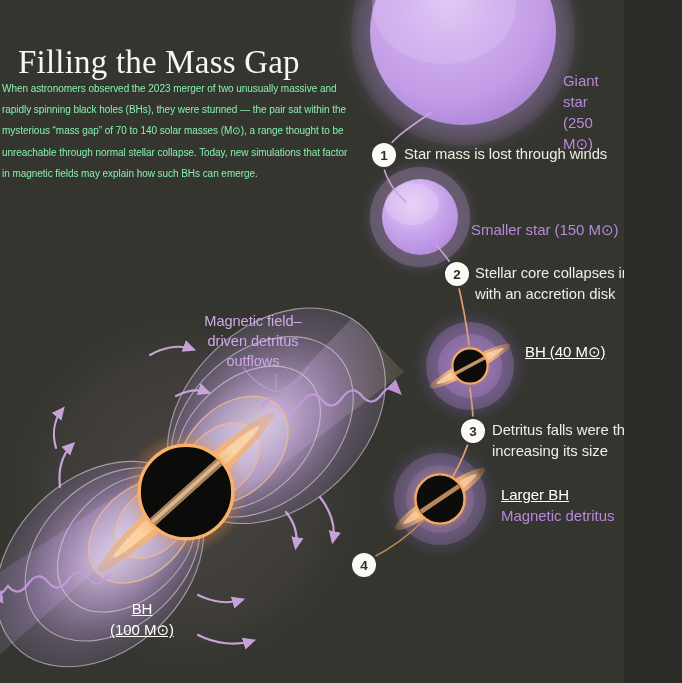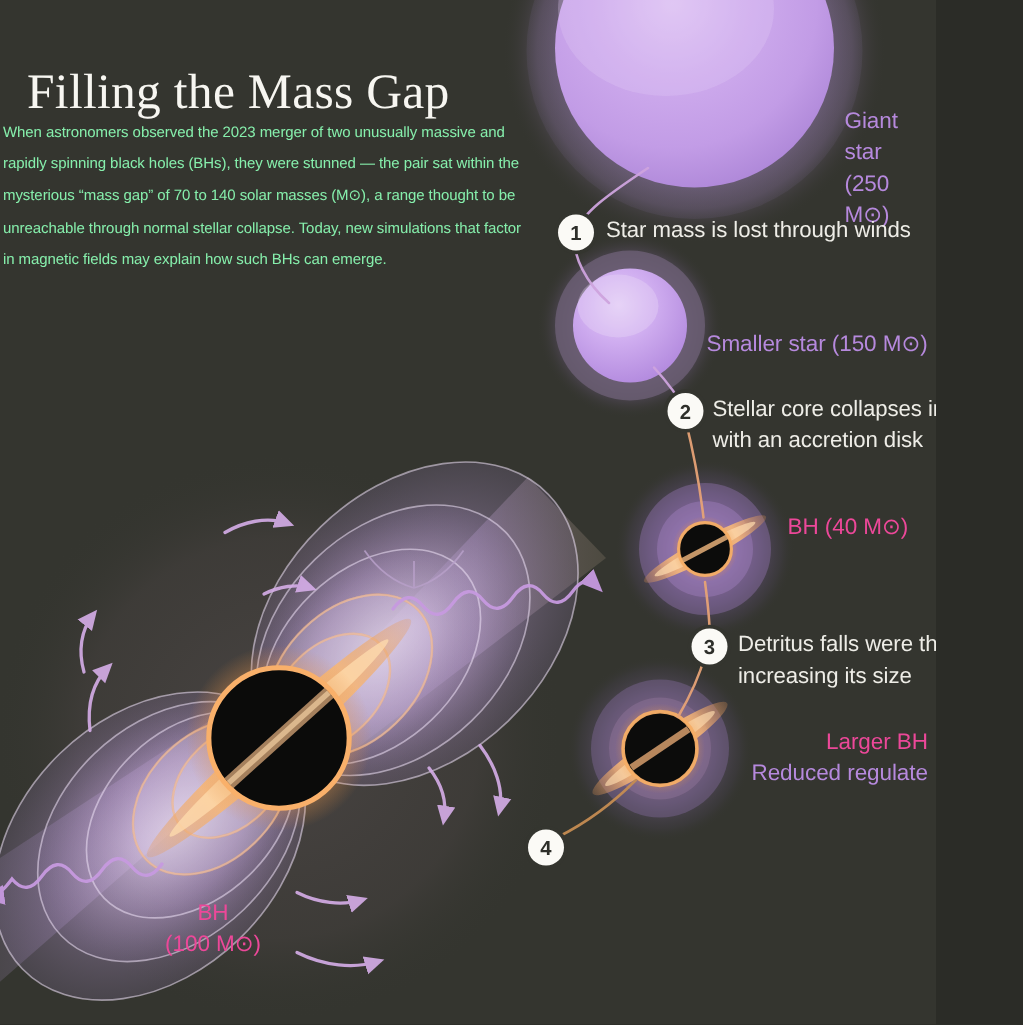--- a/index.html
+++ b/index.html
@@ -70,28 +70,28 @@
     box-shadow: 0 0 0 2.5px #34352f;
   }
 
   .objlabel {
     position: absolute;
     font-size: 15px;
     line-height: 21px;
     letter-spacing: -0.05px;
   }
   .purple { color: #b689dd; }
-  .orange { color: #ec4899; }
+  .orange { color: #ffffff; text-decoration: underline; }
   .lavender { color: #cfa8e8; }
 
   
   #lbl-giant   { left: 563px; top: 70px; }
   #lbl-smaller { left: 471px; top: 205px; margin-top: 14px; }
   #lbl-bh40    { left: 525px; top: 341px; }
-  #lbl-larger  { left: 501px; top: 484px; text-align: right; }
+  #lbl-larger  { left: 501px; top: 484px; }
   #lbl-bh100   { left: 98px;  top: 598px; text-align: center; width: 88px; }
   #lbl-outflow { left: 179px; top: 311px; width: 148px; text-align: center;
                  font-size: 14.6px; line-height: 20px; }
 
   #num1 { left: 372px; top: 143px; }
   #txt1 { left: 404px; top: 144px; width: 280px; }
 
   #num2 { left: 445px; top: 262px; }
   #txt2 { left: 475px; top: 263px; width: 210px; }
 
@@ -342,26 +342,29 @@
 (250 M⊙)</div>
 
   <div id="lbl-smaller" class="objlabel purple">Smaller star (150 M⊙)</div>
 
   <div id="lbl-bh40" class="objlabel">
     <div class="orange">BH (40 M⊙)</div>
   </div>
 
   <div id="lbl-larger" class="objlabel">
     <div class="orange">Larger BH</div>
-    <div class="purple">Reduced regulate</div>
+    <div class="purple">Magnetic detritus</div>
   </div>
 
   <div id="lbl-bh100" class="objlabel orange" style="white-space: pre-line;">BH
 (100 M⊙)</div>
 
+  <div id="lbl-outflow" class="objlabel lavender" style="white-space: pre-line;">Magnetic field–
+driven detritus
+outflows</div>
 
   <div id="num1" class="stepnum">1</div>
   <div id="txt1" class="steplabel">Star mass is lost through winds</div>
 
   <div id="num2" class="stepnum">2</div>
   <div id="txt2" class="steplabel">Stellar core collapses into a BH with an accretion disk</div>
 
   <div id="num3" class="stepnum">3</div>
   <div id="txt3" class="steplabel">Detritus falls were the BH, increasing its size</div>
 

